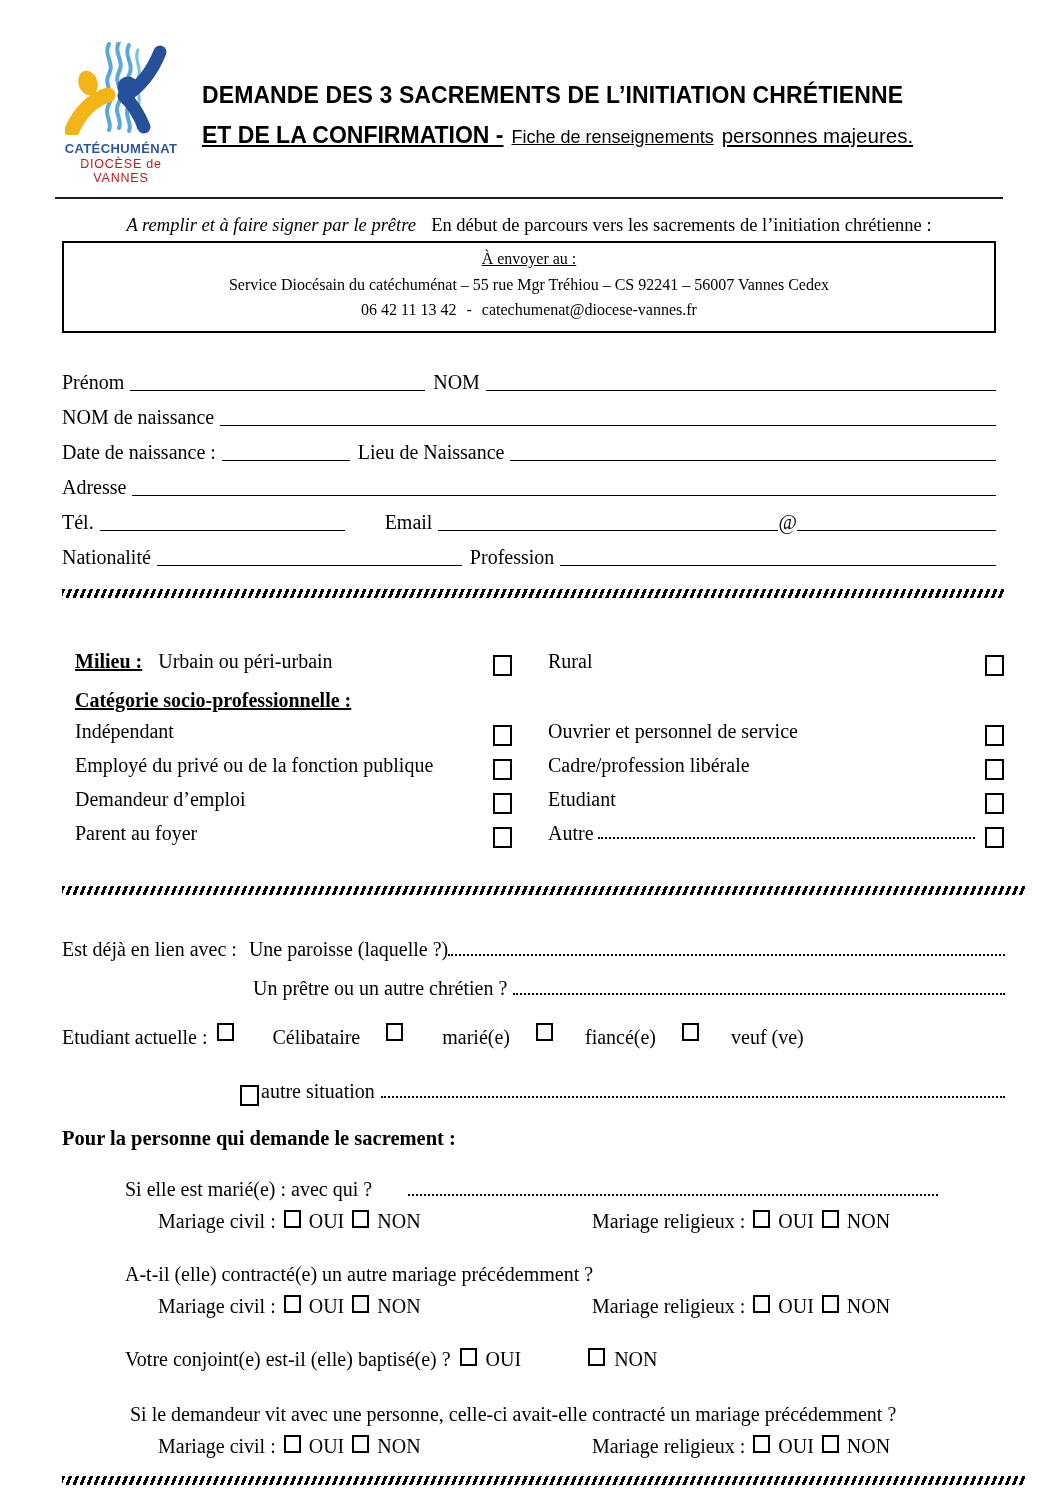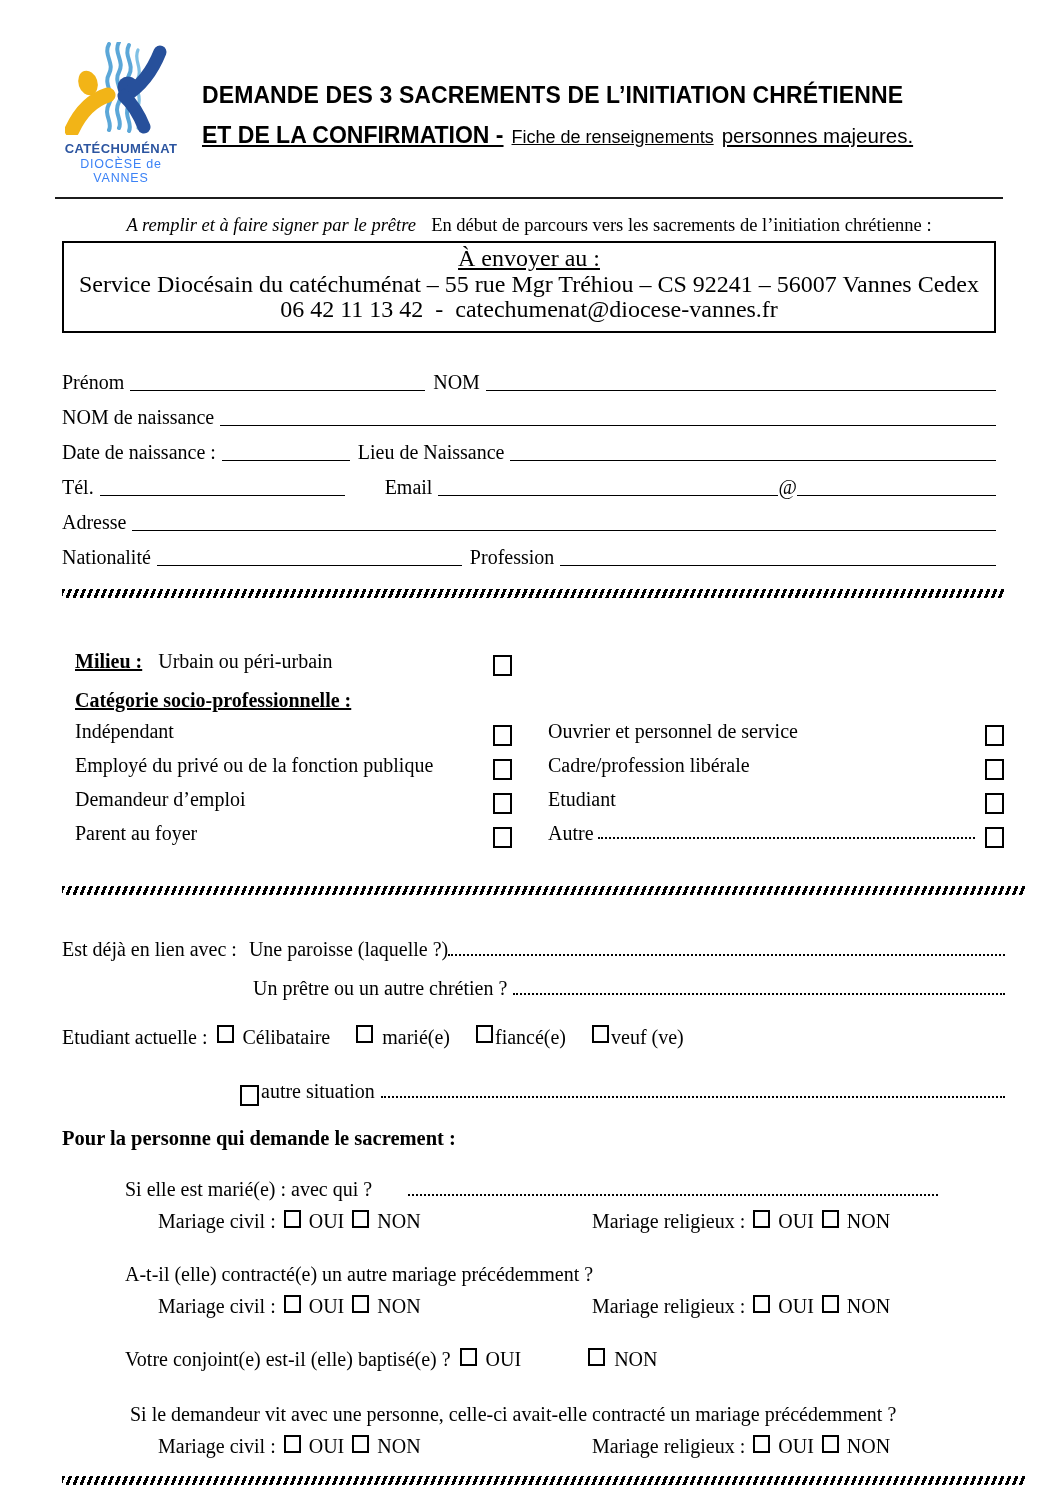--- a/index.html
+++ b/index.html
@@ -5,35 +5,35 @@
   html,body{margin:0;padding:0;background:#ffffff;}
   body{width:1058px;height:1497px;position:relative;color:#000;
        font-family:"Liberation Serif",serif;-webkit-font-smoothing:antialiased;}
   .page{padding:0 62px;position:relative;}
 
   
   .header{display:flex;padding-top:42px;}
   .logoblock{width:118px;flex:0 0 118px;text-align:center;}
   .logotext1{font-family:"Liberation Sans",sans-serif;font-weight:bold;font-size:13px;
              color:#2c55a0;letter-spacing:.4px;margin-top:2px;}
-  .logotext2{font-family:"Liberation Sans",sans-serif;font-size:12.5px;color:#3b82f6;
+  .logotext2{font-family:"Liberation Sans",sans-serif;font-size:12.5px;color:#b91c1c;
              letter-spacing:.8px;margin-top:1px;}
   .titles{margin-left:22px;padding-top:40px;}
   .t1{font-family:"Liberation Sans",sans-serif;font-weight:bold;font-size:23px;letter-spacing:.1px;}
   .t2{margin-top:13px;display:flex;align-items:baseline;text-decoration:underline;}
   .t2b{font-family:"Liberation Sans",sans-serif;font-weight:bold;font-size:23px;}
   .t2m{font-family:"Liberation Sans",sans-serif;font-size:18px;margin-left:8px;}
   .t2e{font-family:"Liberation Sans",sans-serif;font-size:20.5px;margin-left:8px;}
 
   .rule{border:none;border-top:2px solid #1c1c1c;margin:12px -7px 0 -7px;}
 
   
   .intro{margin-top:16px;text-align:center;font-size:18.5px;}
   .intro .ii{font-style:italic;}
-  .sendbox{border:2px solid #000;margin-top:5px;text-align:center;font-size:24px;
+  .sendbox{border:2px solid #000;margin-top:5px;text-align:center;font-size:16px;
            line-height:25.5px;padding:3px 0 8px 0;}
   .sendbox .sh{text-decoration:underline;}
 
   
   .fields{margin-top:26px;}
   .frow{display:flex;align-items:flex-end;height:35px;font-size:20px;}
   .frow span.lbl{white-space:nowrap;}
   .u{border-bottom:1.7px solid #000;height:10px;margin-bottom:3px;}
   .ml6{margin-left:6px;} .ml8{margin-left:8px;}
   .grow{flex:1;}
@@ -61,21 +61,21 @@
   .cathead{padding-left:13px;margin:5px 0 8px 0;}
   .dot{border-bottom:2.6px dotted #000;margin-bottom:5px;}
 
   
   .lien{margin-top:36px;font-size:20px;}
   .lrow{display:flex;align-items:flex-end;height:30px;margin-right:-9px;}
   .lrow2{margin-left:191px;margin-top:9px;}
   .sitrow{display:flex;align-items:center;margin-top:26px;font-size:20px;}
   .cbs{box-sizing:border-box;width:17px;height:18px;border:2.2px solid #000;
        display:inline-block;background:#fff;flex:0 0 17px;}
-  .sgrp{display:inline-flex;align-items:center;}
+  .sgrp{display:inline-flex;align-items:flex-start;gap:30px;}
   .sgrp .cbs{position:relative;top:-3px;}
   .g9{margin-right:9px;} .g2{margin-right:2px;}
   .sgap{margin-left:26px;}
   .autrerow{display:flex;align-items:flex-end;margin:24px -9px 0 178px;font-size:20px;height:30px;}
   .autrerow .cb{position:relative;top:3px;}
 
   
   .sachead{margin-top:24px;font-size:20.5px;font-weight:bold;}
   .q{margin-left:63px;margin-top:28px;font-size:20px;display:flex;align-items:flex-end;gap:36px;}
   .q .dot{flex:1;}
@@ -160,50 +160,54 @@
       <span class="lbl">NOM de naissance</span>
       <span class="u grow ml6"></span>
     </div>
     <div class="frow">
       <span class="lbl">Date de naissance :</span>
       <span class="u w128 ml6"></span>
       <span class="lbl ml8">Lieu de Naissance</span>
       <span class="u grow ml6"></span>
     </div>
     <div class="frow">
+      <span class="lbl">Adresse</span>
+      <span class="u grow ml6"></span>
+    </div>
+    <div class="frow">
       <span class="lbl">Tél.</span>
       <span class="u w245 ml6"></span>
       <span class="gap40"></span>
       <span class="lbl">Email</span>
       <span class="u w340 ml6"></span>
       <span class="lbl">@</span>
       <span class="u grow"></span>
     </div>
     <div class="frow">
-      <span class="lbl">Adresse</span>
-      <span class="u grow ml6"></span>
-    </div>
-    <div class="frow">
       <span class="lbl">Nationalité</span>
       <span class="u w305 ml6"></span>
       <span class="lbl ml8">Profession</span>
       <span class="u grow ml6"></span>
     </div>
   </div>
 
   <div class="divider d1"></div>
 
   <div class="milieu">
     <div class="milrow">
       <span class="mleft">
         <span class="bu">Milieu :</span>
         <span class="sp"></span>
         <span>Urbain ou péri-urbain</span>
       </span>
       <span class="cb mcb"></span>
+      <span class="mright">
+        <span class="mrlbl">Rural</span>
+        <span class="cb mrcb"></span>
+      </span>
     </div>
 
     <div class="cathead">
       <span class="bu">Catégorie socio-professionnelle :</span>
     </div>
 
     <div class="milrow">
       <span class="mleft">Indépendant</span>
       <span class="cb mcb"></span>
       <span class="mright">

